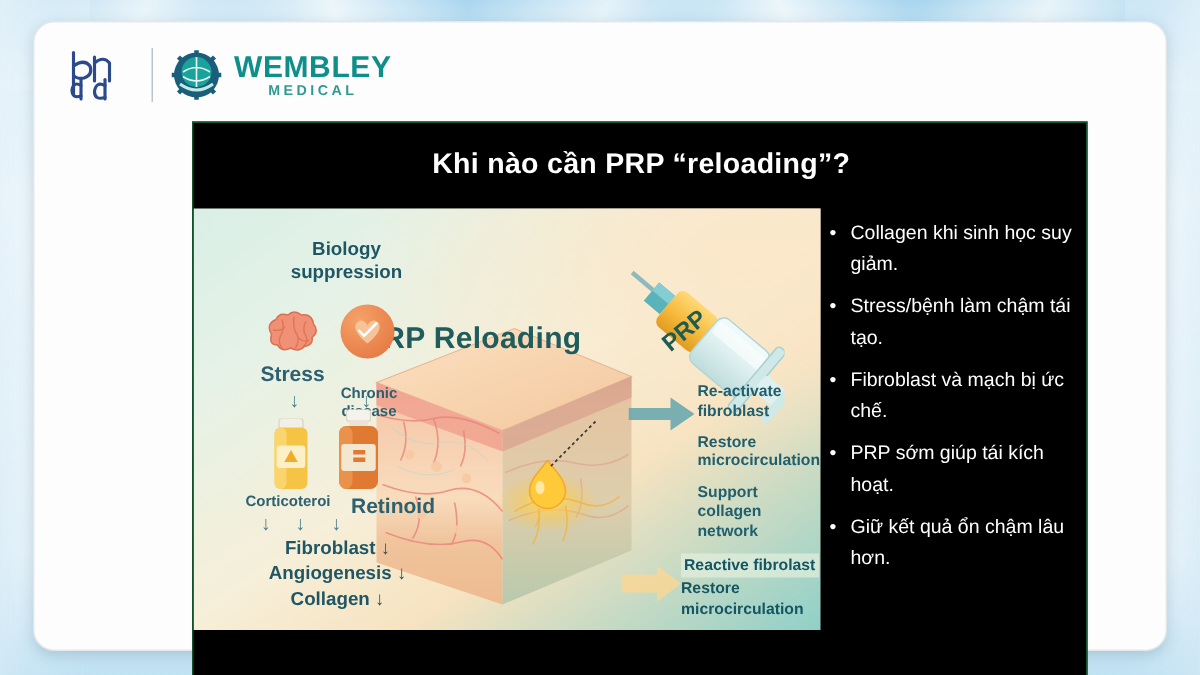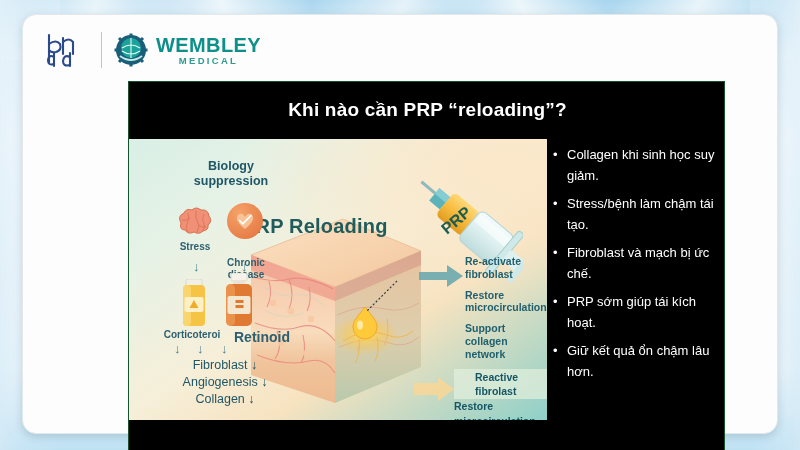--- a/index.html
+++ b/index.html
@@ -151,21 +151,21 @@
   }
   .icon-heart {
     position: absolute; left: 98px; top: 64px;
     width: 36px; height: 36px; z-index: 6;
     border-radius: 50%;
     background: radial-gradient(circle at 34% 28%, #f5a268 0%, #e8804a 70%, #d9703c 100%);
     display: flex; align-items: center; justify-content: center;
   }
   .lbl-stress {
     position: absolute; left: 28px; top: 102px; width: 76px;
-    text-align: center; font-size: 10px; font-weight: bold;
+    text-align: center; font-size: 14px; font-weight: bold;
     color: #2d6070; z-index: 6;
   }
   .lbl-chronic {
     position: absolute; left: 88px; top: 118px; width: 58px;
     text-align: center; font-size: 10px; font-weight: bold;
     color: #2d6070; line-height: 1.15; z-index: 6;
   }
 
   
   .bottle { position: absolute; z-index: 6; }
@@ -179,21 +179,21 @@
   }
   .lbl-retinoid {
     position: absolute; left: 102px; top: 190px; width: 62px;
     text-align: center; font-size: 14px; font-weight: bold;
     color: #2d6070; z-index: 6;
   }
 
   .down-list {
     position: absolute; left: 8px; top: 218px; width: 176px;
     text-align: center; z-index: 6;
-    font-size: 12.5px; font-weight: normal; color: #1f5666;
+    font-size: 12.5px; font-weight: bold; color: #1f5666;
     line-height: 1.36;
   }
 
   .arrow-dn {
     position: absolute; z-index: 6;
     color: #4a8090; font-size: 13px; font-weight: bold;
   }
 
   
   .skin {
@@ -227,21 +227,21 @@
     position: absolute; left: 285px; top: 238px;
     width: 40px; height: 24px; z-index: 7;
   }
   .bottom-chip {
     position: absolute; left: 325px; top: 230px; width: 96px;
     z-index: 7; font-size: 10.5px; font-weight: bold;
     color: #145664; line-height: 1.35;
   }
   .chip-hl {
     background: rgba(226,238,220,.72);
-    padding: 1px 21px; display: inline-block;
+    padding: 1px 2px; display: inline-block;
   }
 
   
   #bullets {
     position: absolute;
     left: 424px; top: 62px;
     width: 168px; height: 272px;
     color: #ffffff;
     padding-right: 2px;
   }

